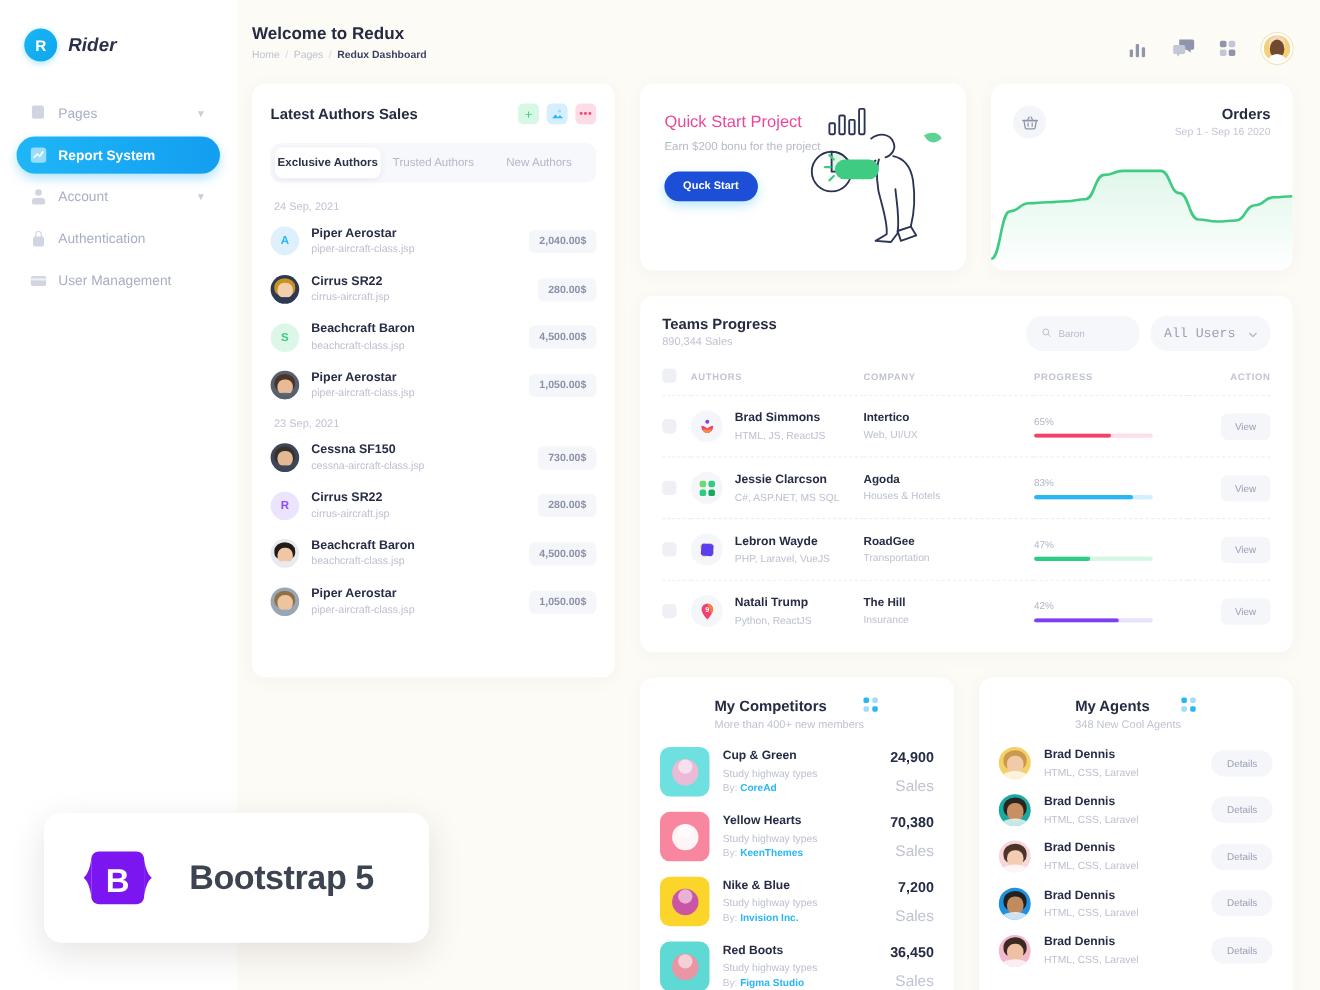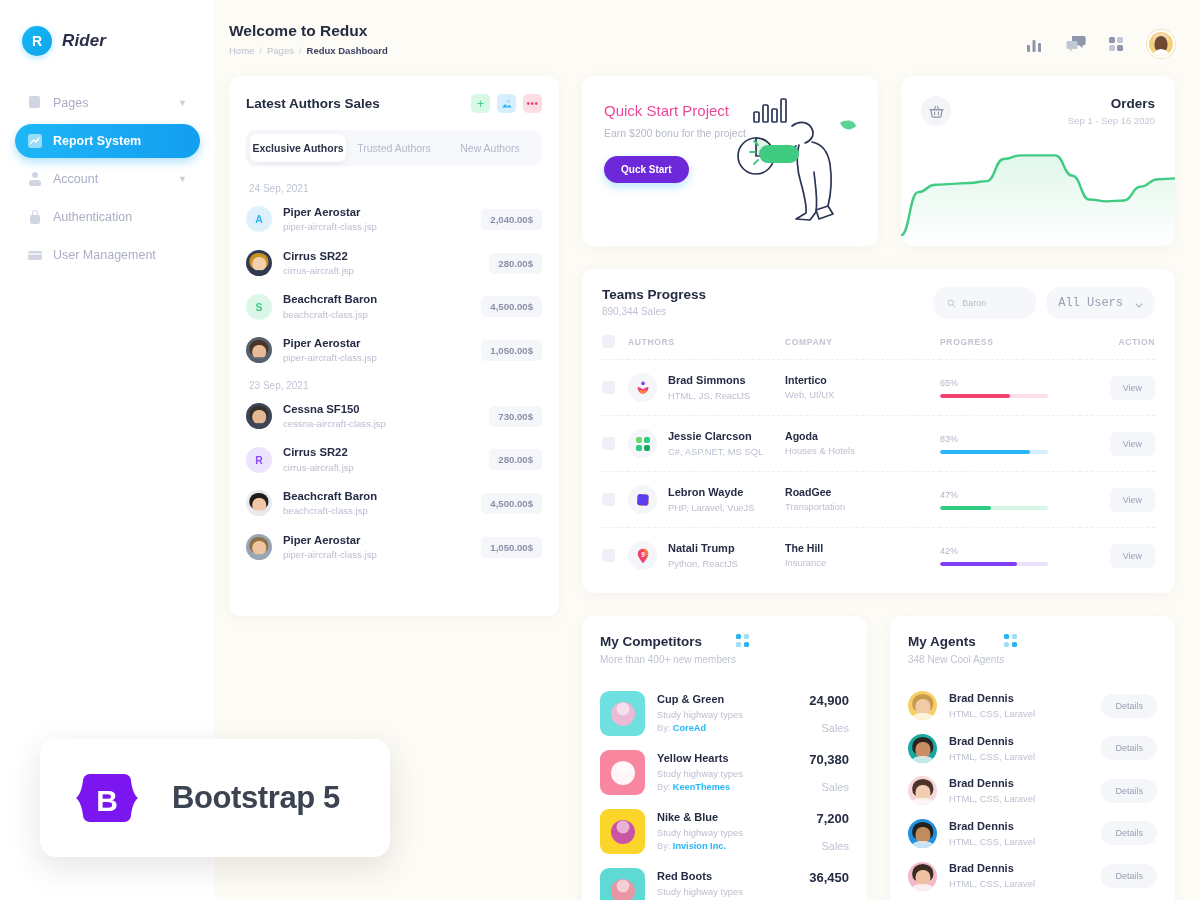--- a/index.html
+++ b/index.html
@@ -90,21 +90,21 @@
   .ar-txt { flex:1; min-width:0; }
   .ar-name { font-size:11.3px; font-weight:bold; color:#262c45; line-height:1.35; }
   .ar-file { font-size:9.6px; color:#bcc0d0; line-height:1.4; }
   .ar-amt { font-size:9.6px; font-weight:bold; color:#8a90a8; background:#f4f6fa; padding:5px 9px; border-radius:5px; white-space:nowrap; }
 
   
   .row-top { display:flex; gap: 23px; }
   .qs { flex:1; padding: 26px 0 26px 22px; position:relative; overflow:hidden; min-height:170px; }
   .qs-title { font-size:15px; font-weight:normal; color:#ec4899; margin-bottom:8px;}
   .qs-sub { font-size:10.5px; color:#b6bac9; margin-bottom:17px;}
-  .qs-btn { display:inline-block; background:#6d28d9; color:#fff; font-size:10px; font-weight:bold;
+  .qs-btn { display:inline-block; background:#1d4ed8; color:#fff; font-size:10px; font-weight:bold;
             padding:8px 17px; border-radius:16px; cursor:pointer; box-shadow:0 4px 10px rgba(31,176,244,.3);}
   .qs-art { position:absolute; right:6px; top:14px; width:140px; height:140px; }
 
   .orders { flex:1; position:relative; overflow:hidden; min-height:170px; }
   .ord-head { display:flex; justify-content:space-between; align-items:flex-start; padding: 20px 20px 0 20px; }
   .ord-ico { width:30px;height:30px;border-radius:50%;background:#f3f5f9;display:flex;align-items:center;justify-content:center;}
   .ord-title { font-size:13.5px;font-weight:bold;color:#242b42;text-align:right;}
   .ord-date { font-size:9.5px;color:#c2c6d5;text-align:right;margin-top:4px;}
   .ord-chart { position:absolute; left:0; right:0; bottom:0; height:110px; }
 
@@ -134,36 +134,36 @@
   .co-name { font-size:10.6px;font-weight:bold;color:#262c45;line-height:1.45;}
   .co-cat { font-size:9.4px;color:#bcc0d0;line-height:1.45;}
   .pg-pct { font-size:9px;color:#b1b6c7;margin-bottom:6px;font-weight:500;}
   .pg-bar { height:4px;border-radius:2px;width:108px;overflow:hidden;}
   .pg-fill { height:100%;border-radius:2px;}
   .view-btn { font-size:9px;color:#9aa0b5;background:#f4f6fa;border-radius:6px;padding:7px 13px;cursor:pointer;display:inline-block;font-weight:500;}
 
   
   .row-bot { display:flex; gap: 23px; }
   .bcard { flex:1; padding:18px 18px 0 18px; min-height: 275px; overflow:hidden;}
-  .bc-head { display:flex; align-items:flex-start; justify-content:flex-start; margin-bottom:26px; }
+  .bc-head { display:flex; align-items:flex-start; justify-content:center; margin-bottom:14px; }
   .bc-title { font-size:13.5px;font-weight:bold;color:#242b42;}
   .bc-sub { font-size:10px;color:#bfc3d2;margin-top:5px;}
   .dots4 { width:14px;height:14px;position:relative;cursor:pointer;}
   .dots4 i { position:absolute;width:5px;height:5px;border-radius:1.5px;background:#29b6f6;display:block;}
 
   .comp-row { display:flex;align-items:center;gap:12px;margin-bottom:14px;}
   .comp-thumb { width:45px;height:45px;border-radius:9px;flex:0 0 45px;position:relative;overflow:hidden;}
   .comp-txt { flex:1;min-width:0;}
   .comp-name { font-size:11px;font-weight:bold;color:#262c45;line-height:1.45;}
   .comp-desc { font-size:9.4px;color:#bcc0d0;line-height:1.5;}
   .comp-by { font-size:9.2px;color:#c2c6d5;line-height:1.5;}
   .comp-by b { color:#29b6f6;font-weight:bold;}
   .comp-num { text-align:right;}
   .comp-val { font-size:13px;font-weight:bold;color:#242b42;line-height:1.3;}
-  .comp-lbl { font-size:11px;color:#bfc3d2;margin-top:13px;}
+  .comp-lbl { font-size:14px;color:#bfc3d2;margin-top:8px;}
 
   .ag-row { display:flex;align-items:center;gap:12px;margin-bottom:13px;}
   .ag-av { width:29px;height:29px;border-radius:50%;flex:0 0 29px;position:relative;overflow:hidden;}
   .ag-txt { flex:1;min-width:0;}
   .ag-name { font-size:11px;font-weight:bold;color:#262c45;line-height:1.45;}
   .ag-skills { font-size:9.4px;color:#bcc0d0;line-height:1.45;}
   .det-btn { font-size:9px;color:#9aa0b5;background:#f4f6fa;border-radius:13px;padding:7px 14px;cursor:pointer;font-weight:500;}
 
   
   .bs-badge {

